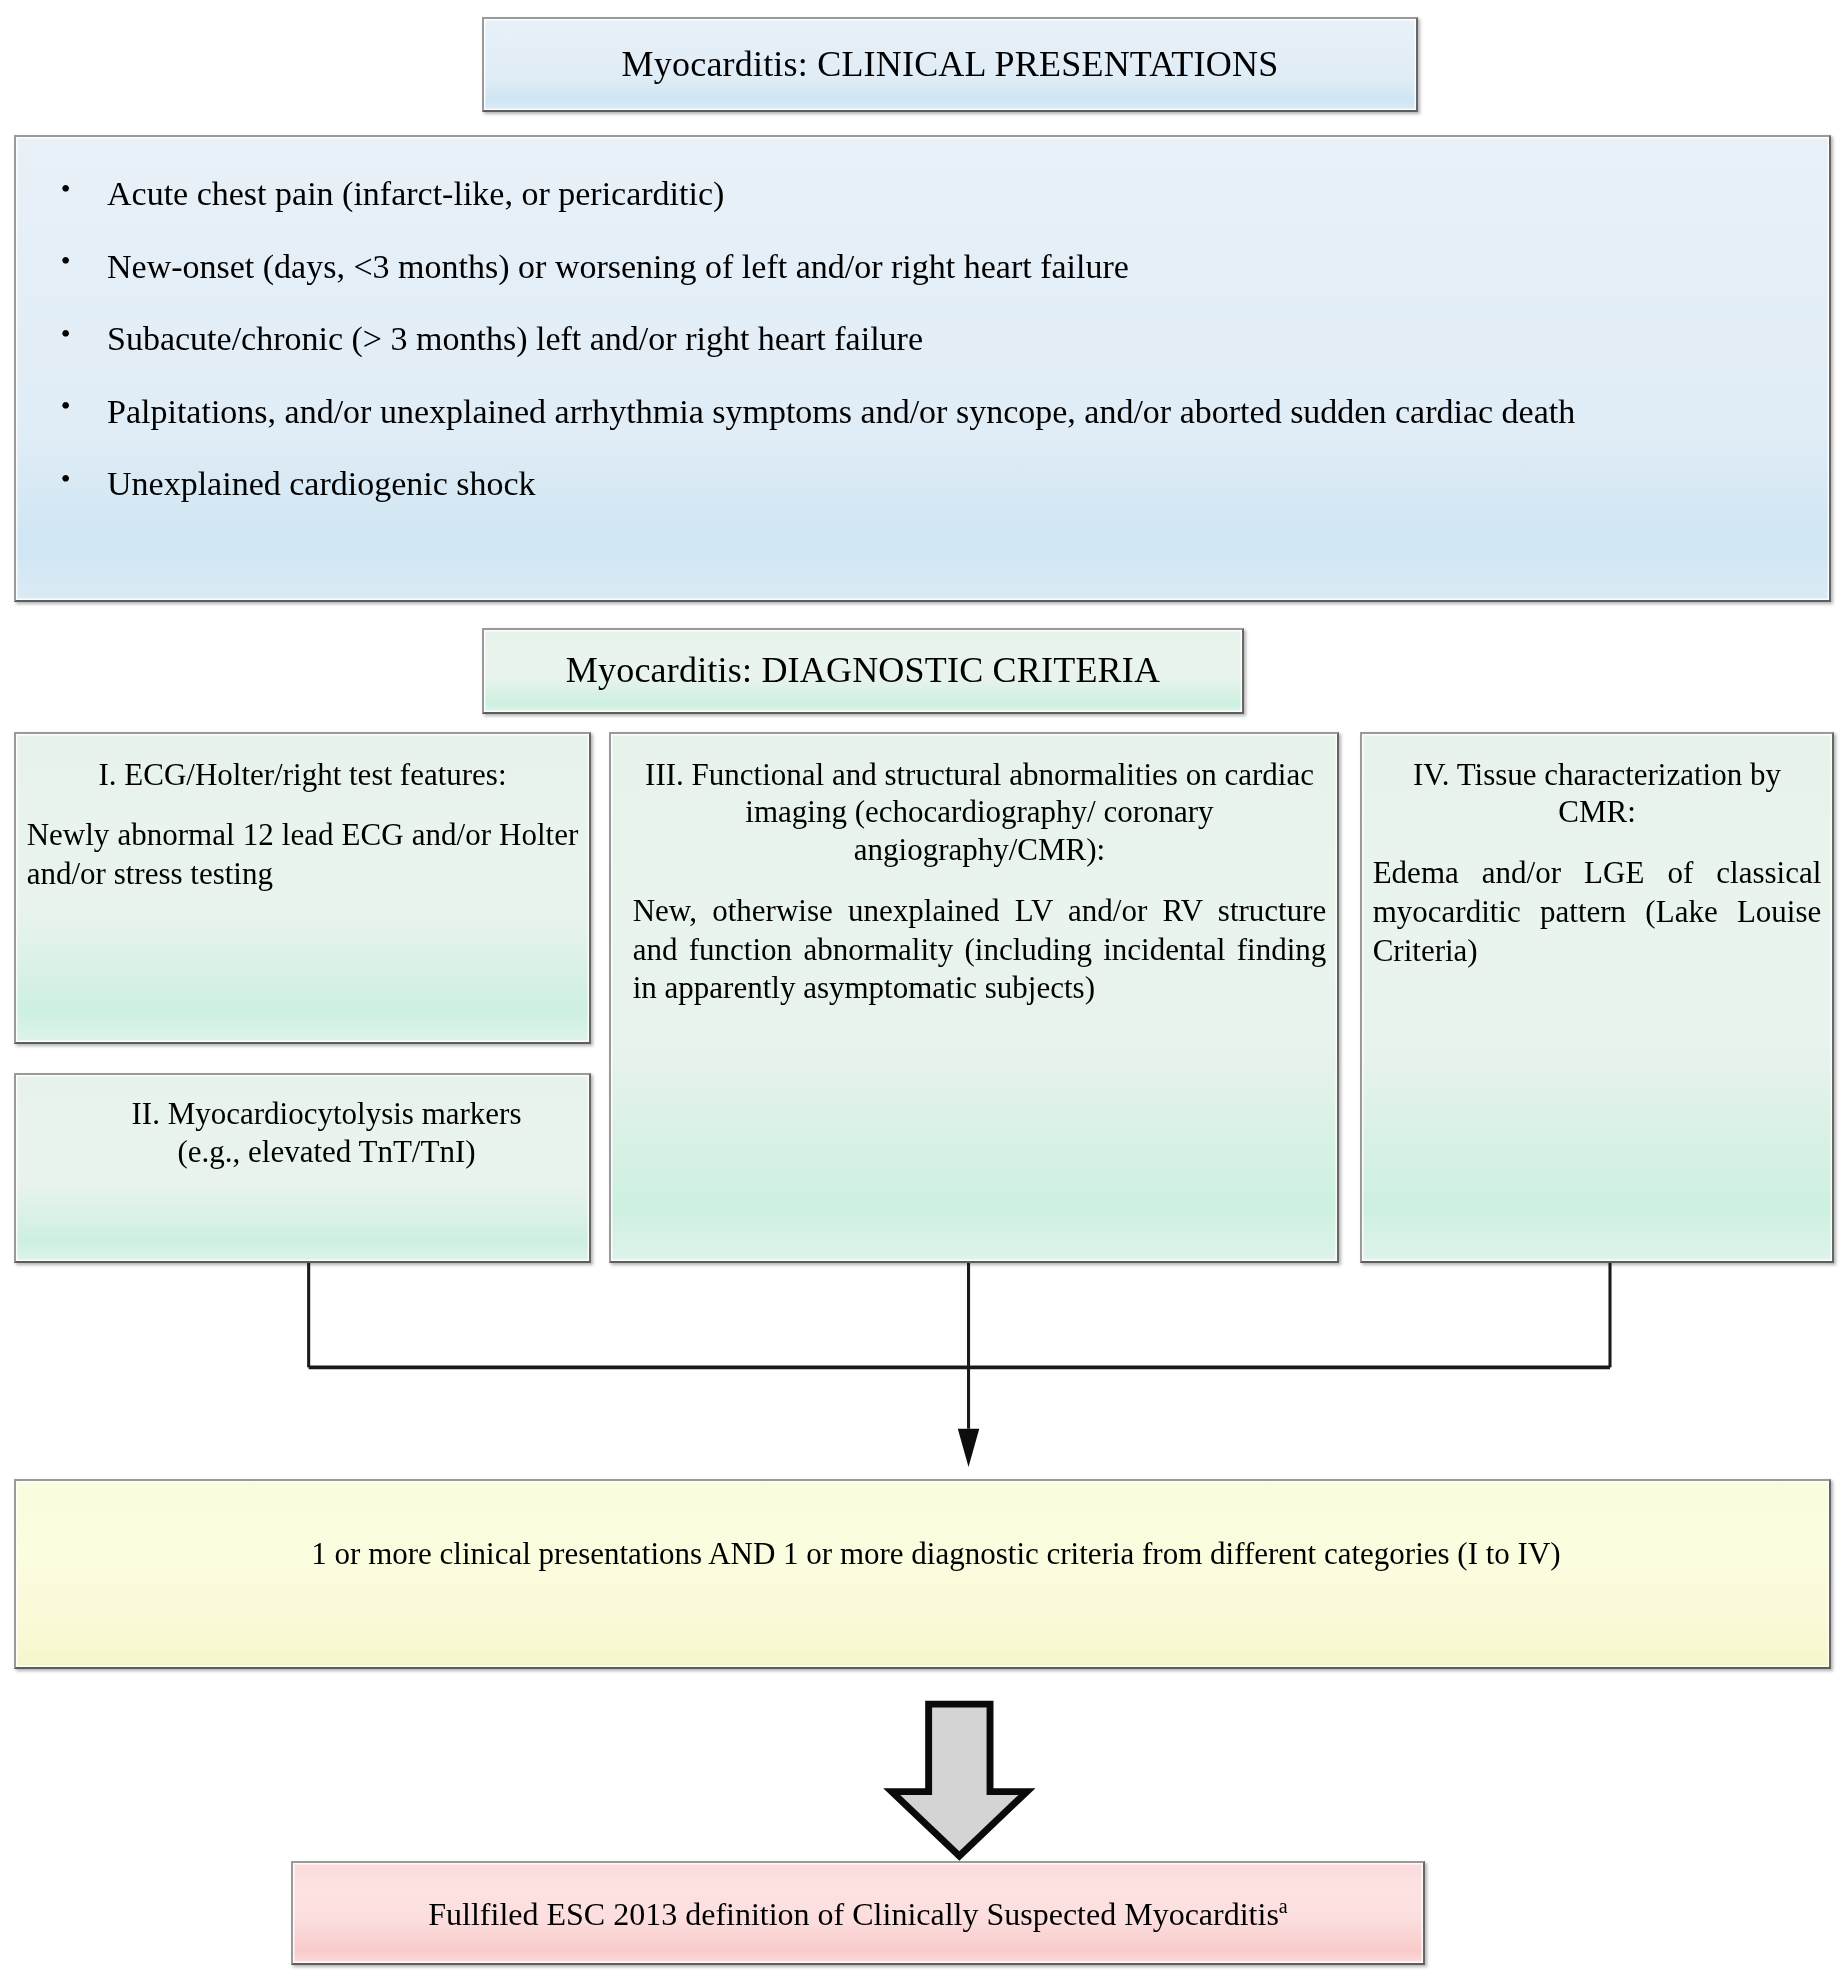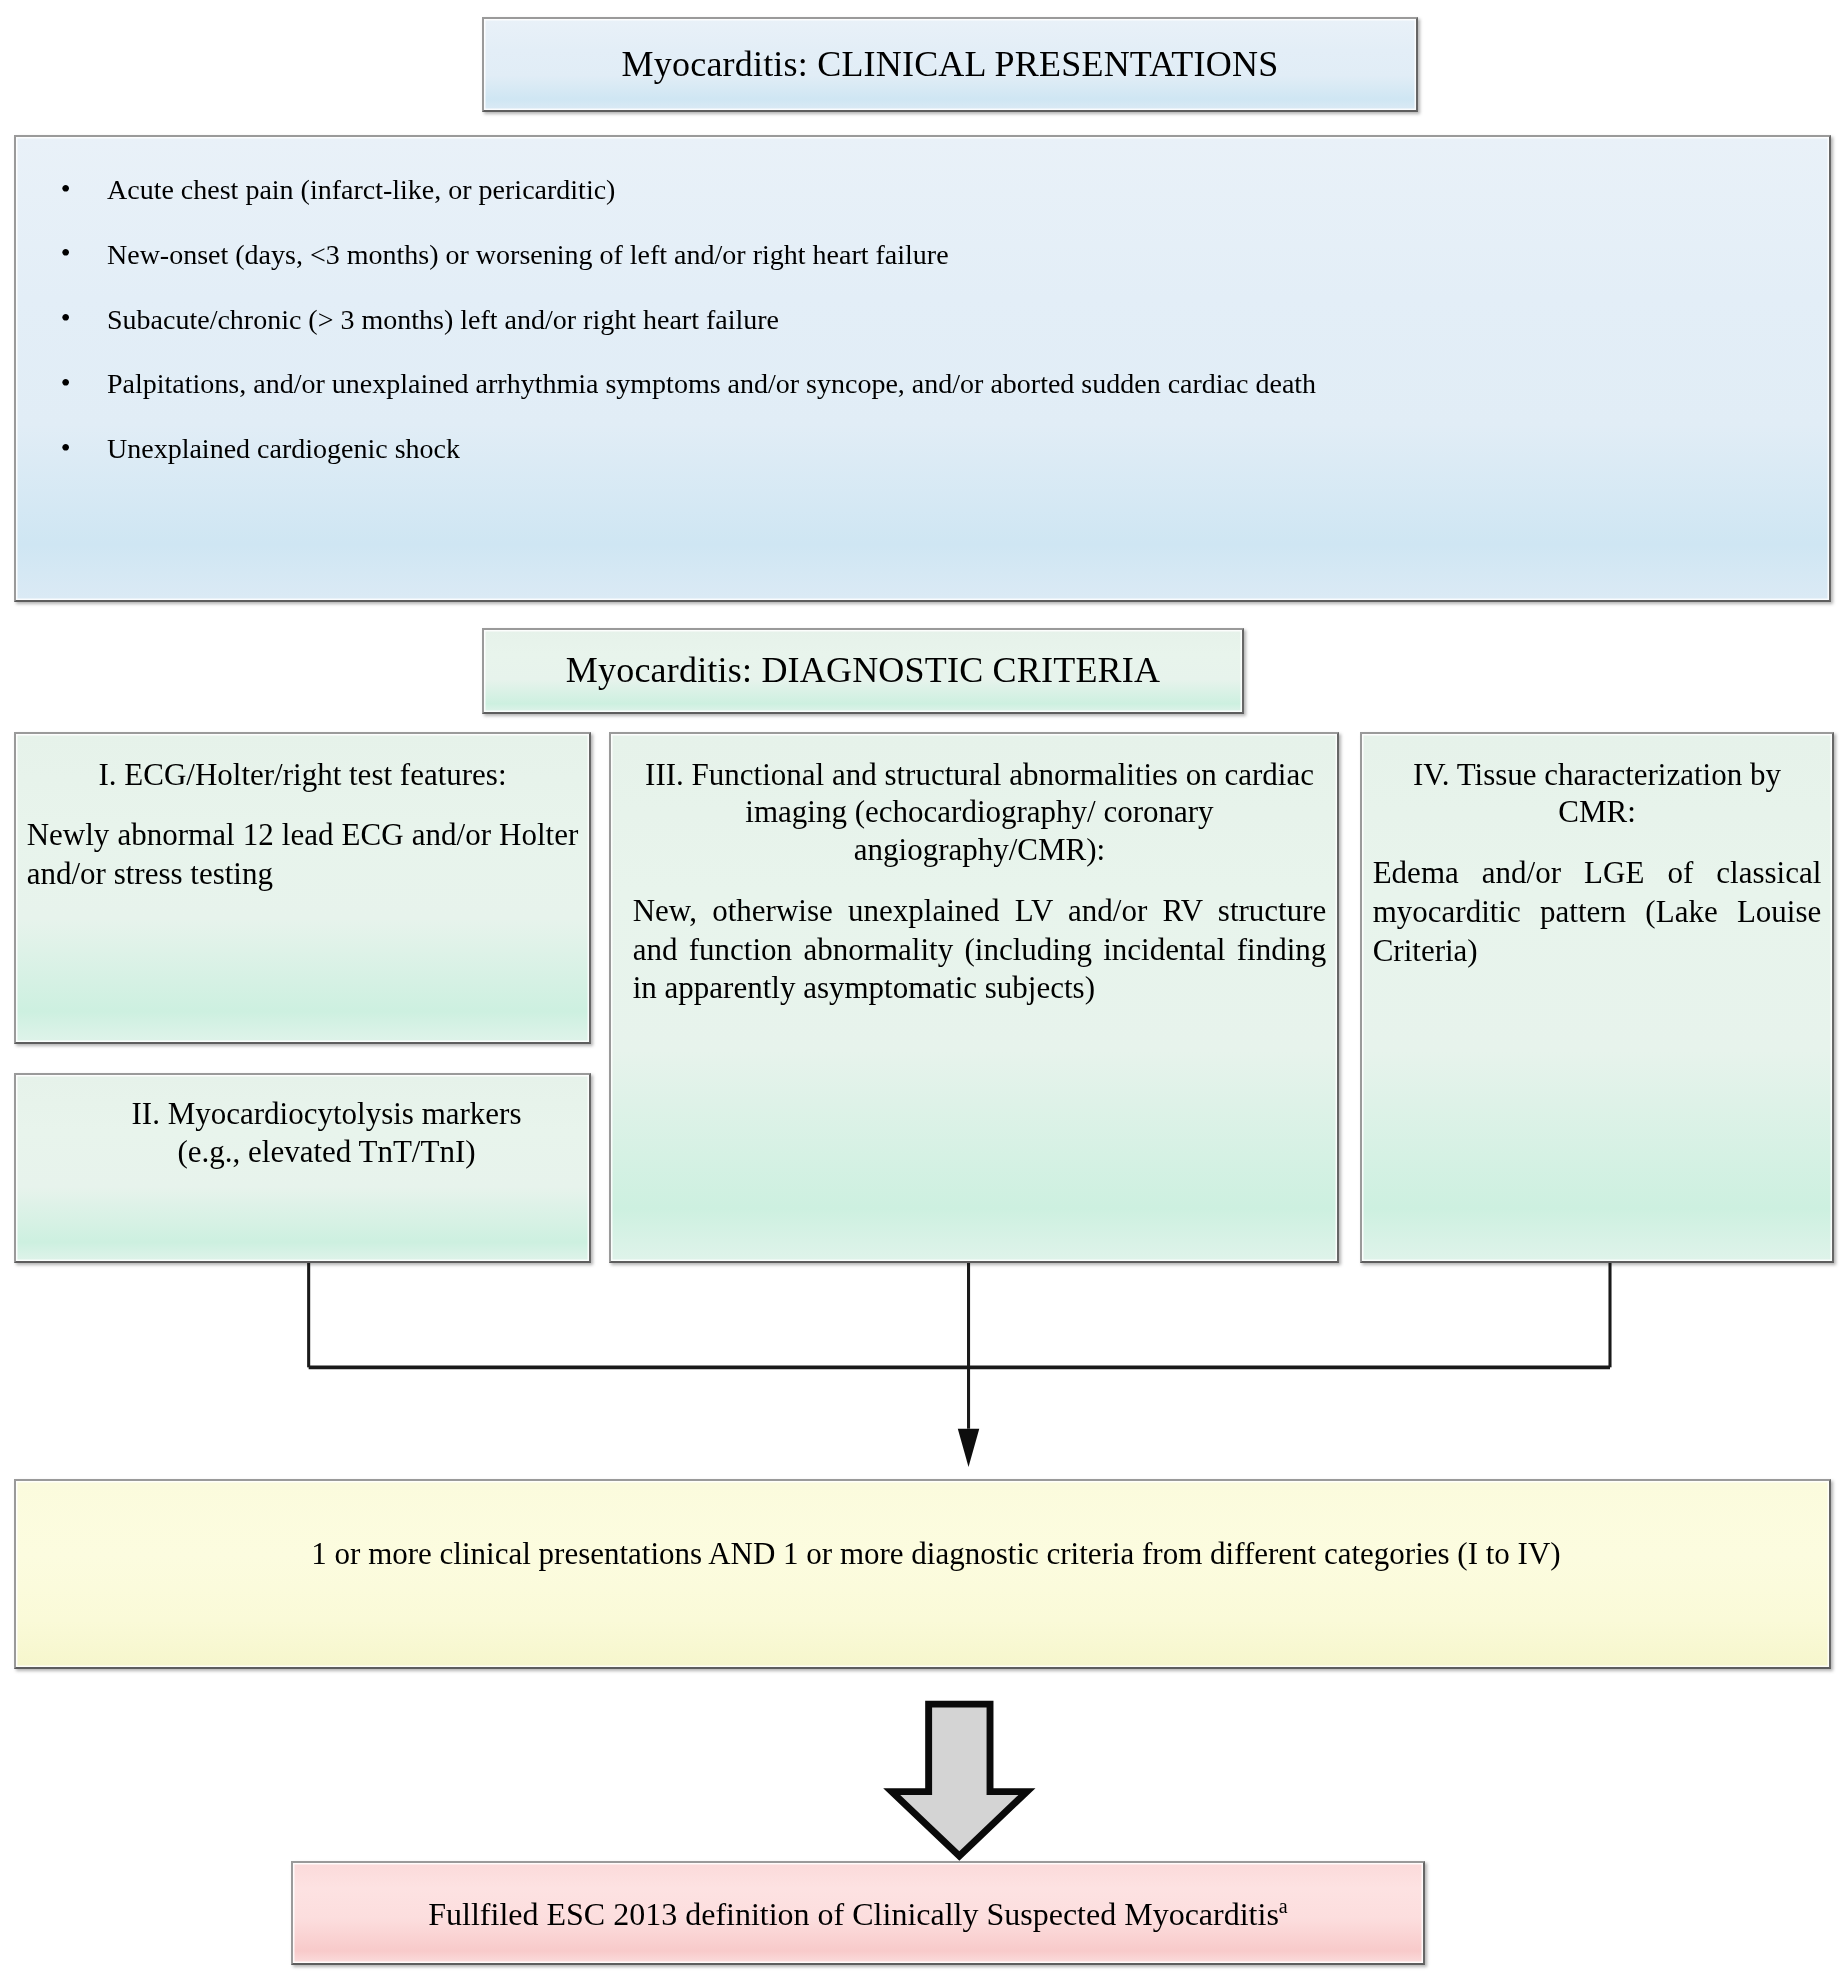--- a/index.html
+++ b/index.html
@@ -55,21 +55,21 @@
     letter-spacing: 0.2px;
   }
 
   .bullets {
     list-style: none;
     margin: 0;
     padding: 0 29px 0 37px;
   }
   .bullets li {
     position: relative;
-    font-size: 28px;
+    font-size: 34px;
     line-height: 1.28;
     padding-left: 54px;
     margin: 0 0 29px 0;
     text-align: justify;
     text-justify: inter-word;
   }
   .bullets li:last-child { margin-bottom: 0; }
   .bullets li::before {
     content: "\2022";
     position: absolute;

